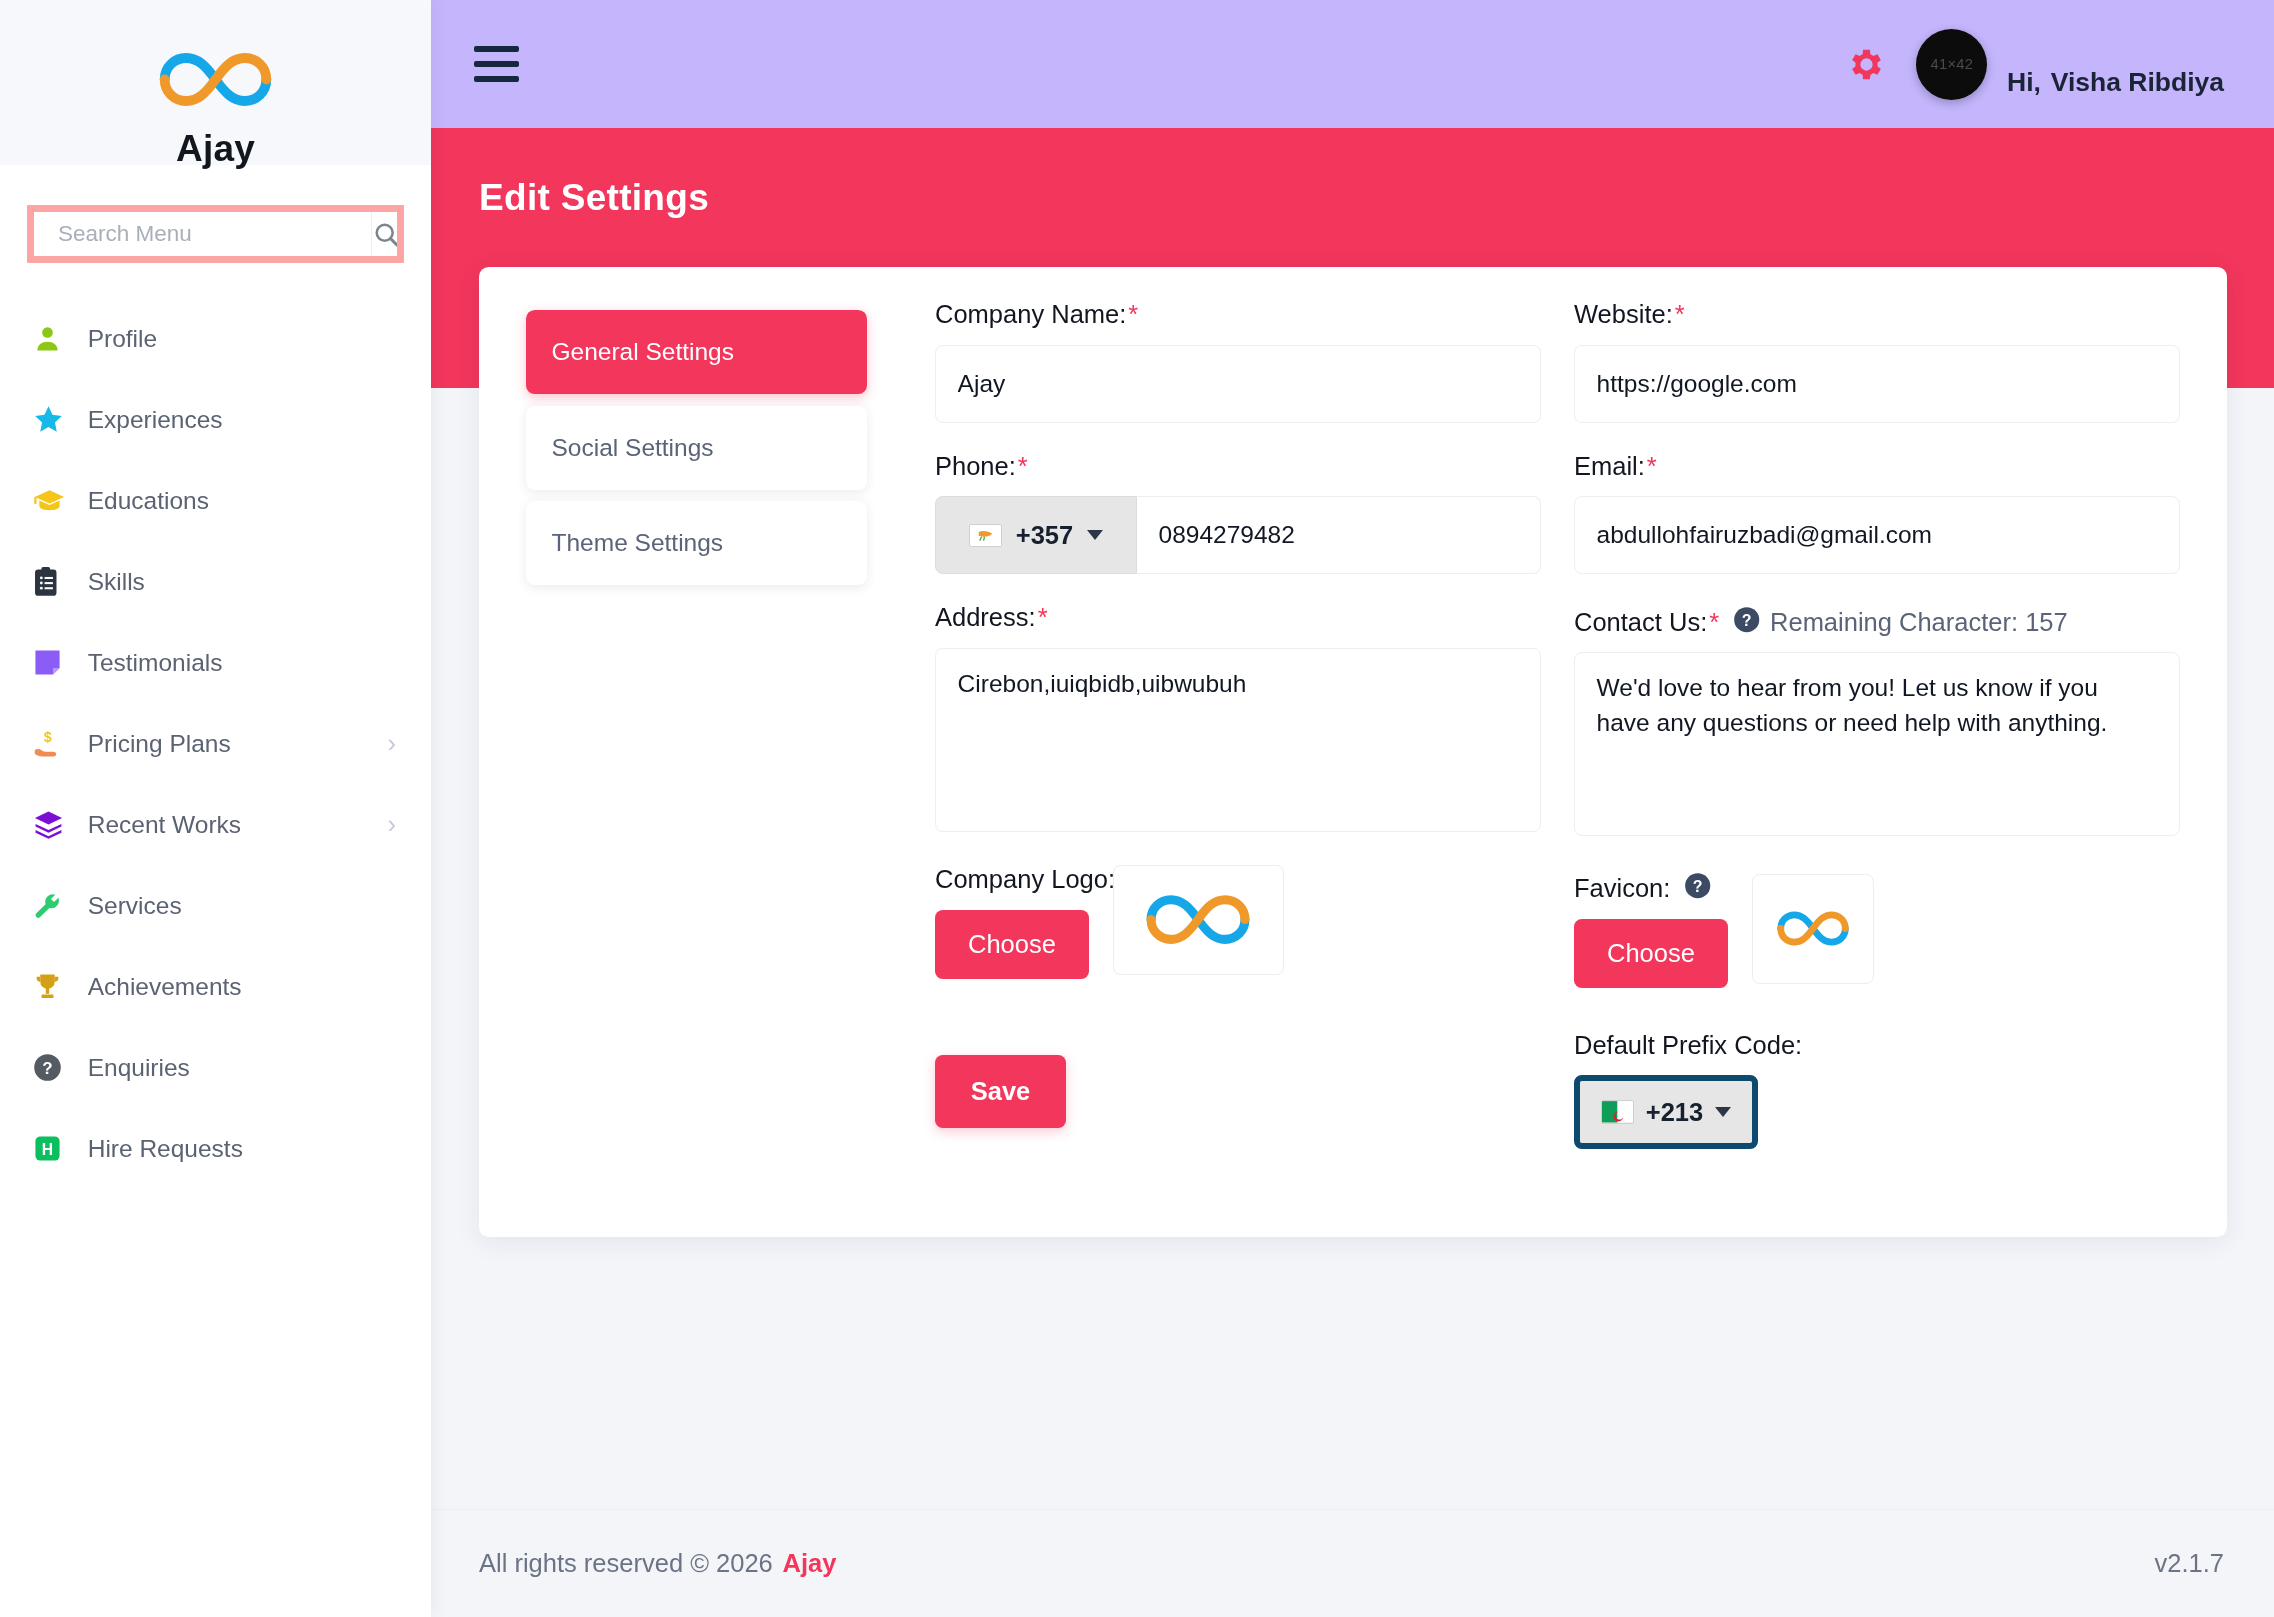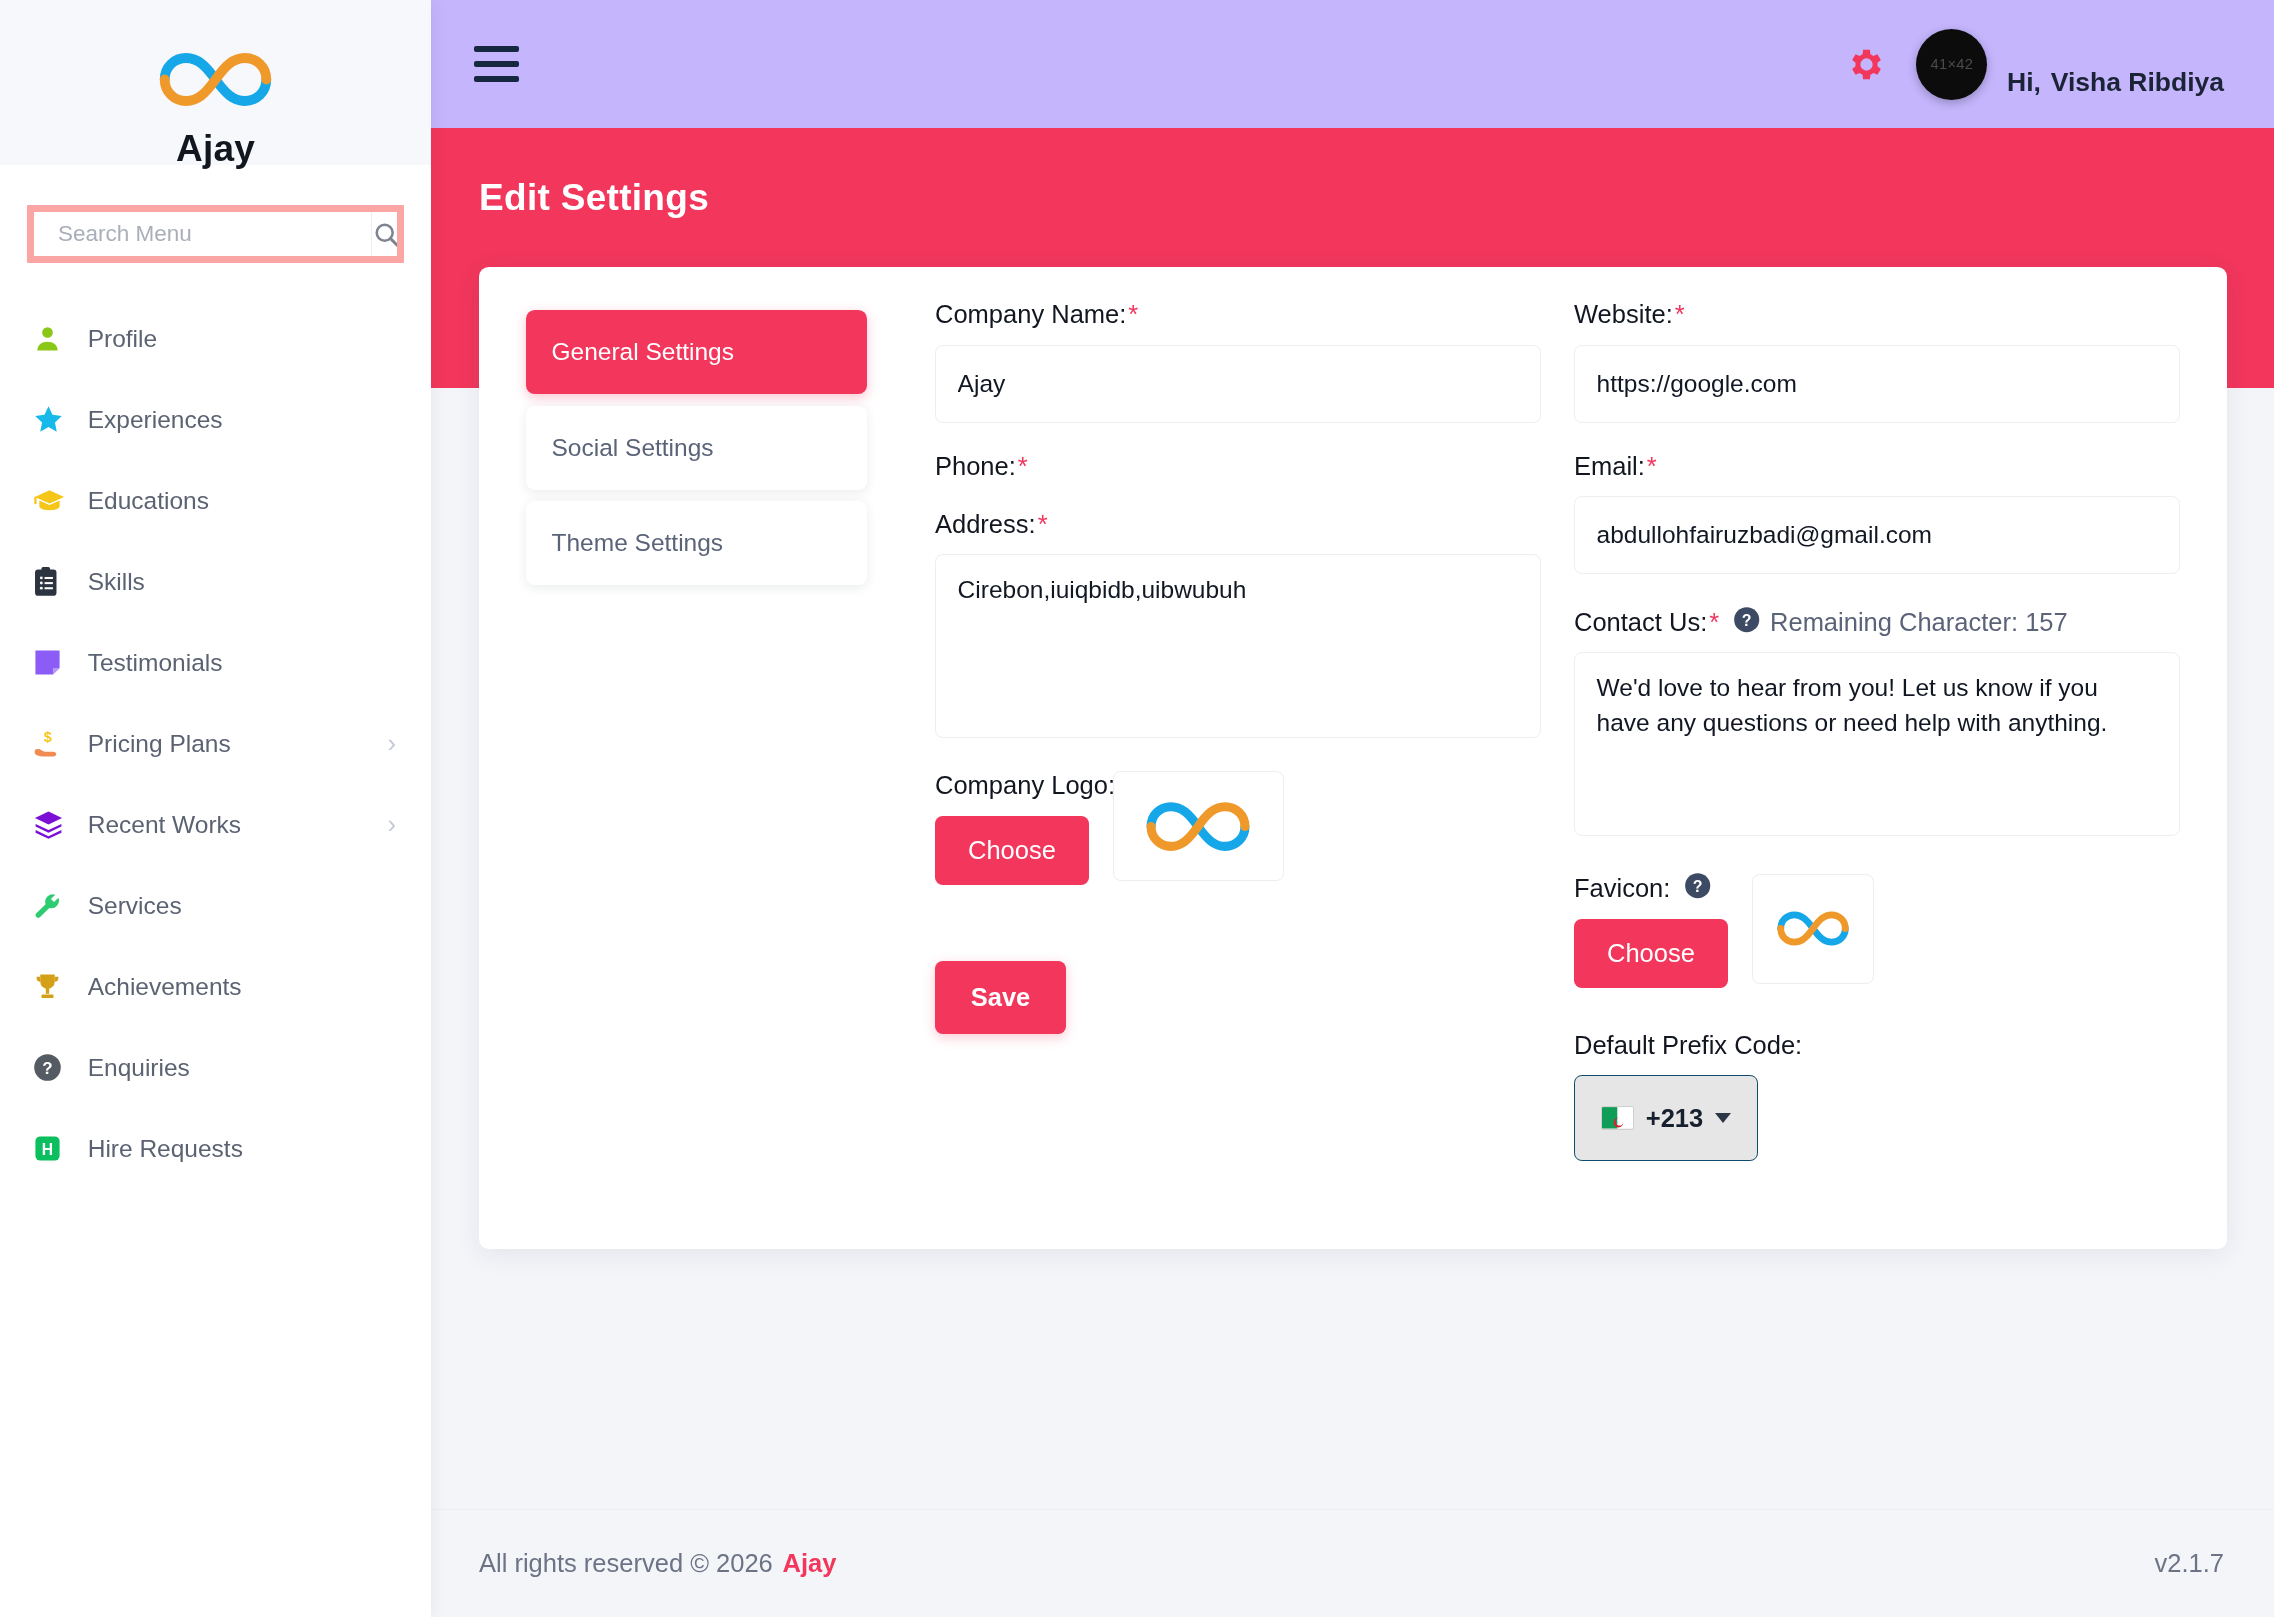--- a/index.html
+++ b/index.html
@@ -189,22 +189,22 @@
   .thumb {
     border: 1px solid #ededf1; border-radius: 7.8px;
     background: #fff;
     display: flex; align-items: center; justify-content: center;
   }
   .thumb.logo { width: 171px; height: 110px; margin-top: -45px; }
   .thumb.fav  { width: 122px; height: 110px; margin-top: -45px; }
 
   .version-val { font-size: 25.5px; color: #5a6378; }
   .prefix-standalone {
-    width: 184px; height: 86px;
-    background: #e6e6e6; border: 1px solid #0c4a6e; border-radius: 7.8px;
+    width: 184px; height: 74px;
+    background: #e6e6e6; border: 6px solid #0c4a6e; border-radius: 7.8px;
     display: flex; align-items: center; justify-content: center; gap: 11.8px;
     cursor: pointer;
   }
   .btn-save {
     background: #f2365c; color: #fff; border: 0;
     border-radius: 7.8px;
     width: 131px; height: 73px;
     font-size: 25.5px; font-weight: 700; cursor: pointer;
     font-family: "Liberation Sans", sans-serif;
     box-shadow: 0 3.9px 11.8px rgba(242,54,92,.25);
@@ -423,20 +423,34 @@
               <span class="req">*</span>
             </div>
             <input class="input" value="Ajay" style="">
           </div>
 
           <div class="field">
             <div class="flabel">
               <span>Phone:</span>
               <span class="req">*</span>
             </div>
+            <div class="phone-row">
+              <div class="prefix-btn">
+                <span class="flag">
+                  <svg width="31" height="21.6" viewBox="0 0 32 22">
+                      <rect width="32" height="22" fill="#fff"></rect>
+                      <path d="M9 7c5-2 11 0 14 2-3 3-9 4-14 2z" fill="#f0992b"></path>
+                      <path d="M12 12l-2 4M15 12l-1 4" stroke="#4caf50" stroke-width="1.4"></path>
+                    </svg>
+                </span>
+                <span class="prefix-code">+357</span>
+                <span class="caret-dn"></span>
+              </div>
+              <input class="input phone-input" value="0894279482" style="">
+            </div>
           </div>
 
           <div class="field">
             <div class="flabel">
               <span>Address:</span>
               <span class="req">*</span>
             </div>
             <textarea class="textarea" style="">Cirebon,iuiqbidb,uibwubuh</textarea>
           </div>
 

